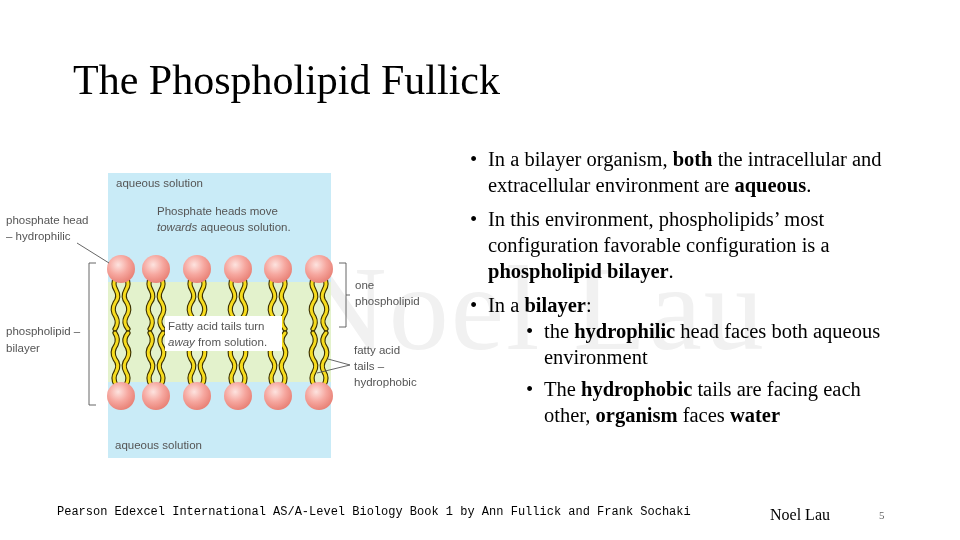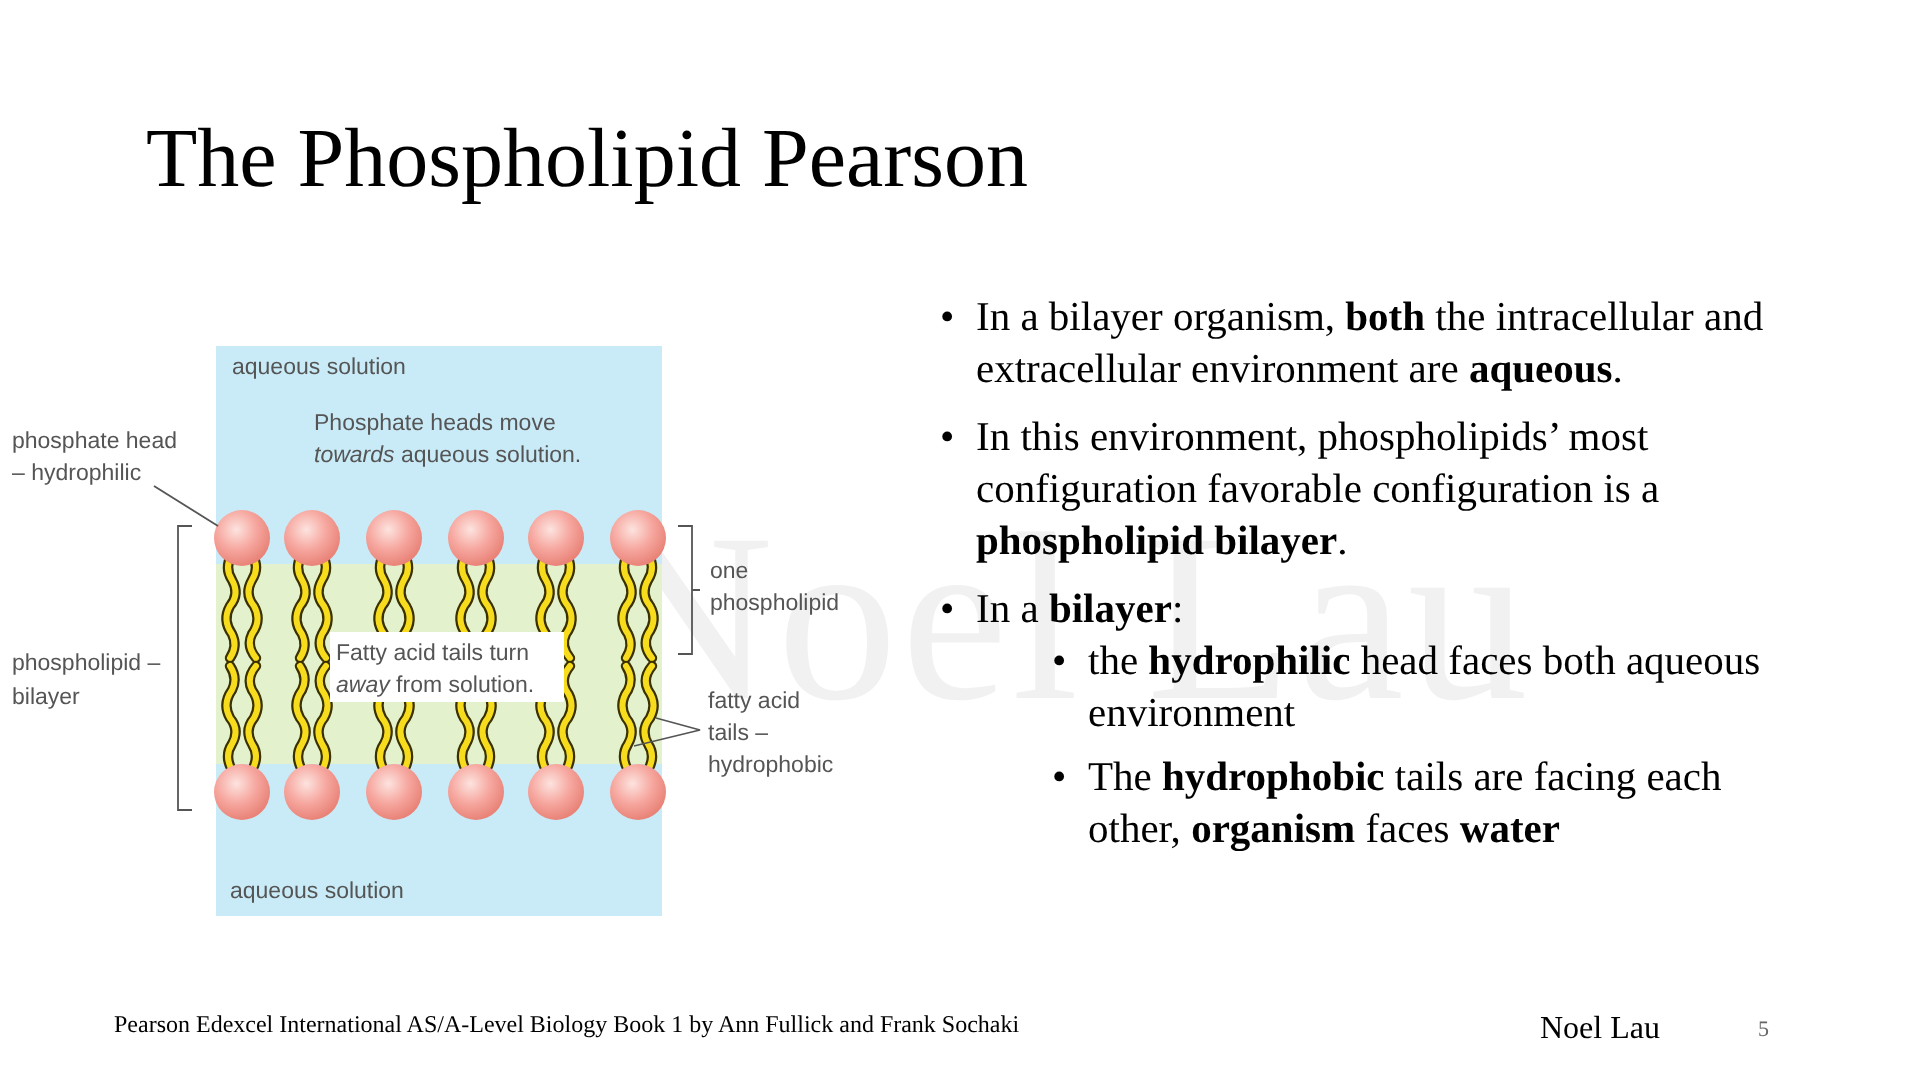--- a/index.html
+++ b/index.html
@@ -11,34 +11,34 @@
            font-size:42px; font-weight:normal; margin:0; z-index:2; }
   .figure { position:absolute; left:0; top:165px; width:450px; height:300px; z-index:2; }
   .content { position:absolute; left:468px; top:146px; width:440px; z-index:2;
              font-family:"Liberation Serif", serif; font-size:20.5px; line-height:26px; }
   .content ul { list-style:none; margin:0; padding:0; }
   .content li { position:relative; padding-left:20px; margin-bottom:8px; }
   .content li::before { content:"•"; position:absolute; left:2px; top:0; }
   .content ul.sub { margin-top:0; }
   .content ul.sub li { padding-left:20px; margin-left:36px; margin-bottom:6px; }
   b { font-weight:bold;text-align:center; }
-  .footer-src { position:absolute; left:57px; top:505px; font-family:Liberation Serif, serif;
+  .footer-src { position:absolute; left:57px; top:505px; font-family:Liberation Mono, monospace;
                 font-size:12px; z-index:2; }
   .footer-author { position:absolute; left:770px; top:506px; font-family:"Liberation Serif", serif;
                    font-size:16px; z-index:2; }
   .footer-page { position:absolute; left:879px; top:509px; font-family:"Liberation Serif", serif;
                  font-size:11px; color:#666; z-index:2; }
   .fig-label { font-family:"Liberation Sans", sans-serif; font-size:11.5px; fill:#555; }
 </style>
 </head>
 <body>
 
 <div class="watermark">Noel Lau</div>
 
-<h1 class="title">The Phospholipid Pearson</h1>
+<h1 class="title">The Phospholipid Fullick</h1>
 
 <svg class="figure" viewBox="0 0 450 300" width="450" height="300">
   <defs>
     <radialGradient id="headGrad" cx="40%" cy="35%" r="65%">
       <stop offset="0%" stop-color="#fde3df"></stop>
       <stop offset="55%" stop-color="#f6a79f"></stop>
       <stop offset="100%" stop-color="#e98378"></stop>
     </radialGradient>
     <g id="tailPair">
       <path d="M-5,0 q-4,7 0,13 q4,7 -1,13 q-4,7 1,14 q3,6 -1,12" fill="none" stroke="#3a3000" stroke-width="5.2" stroke-linecap="round"></path>

